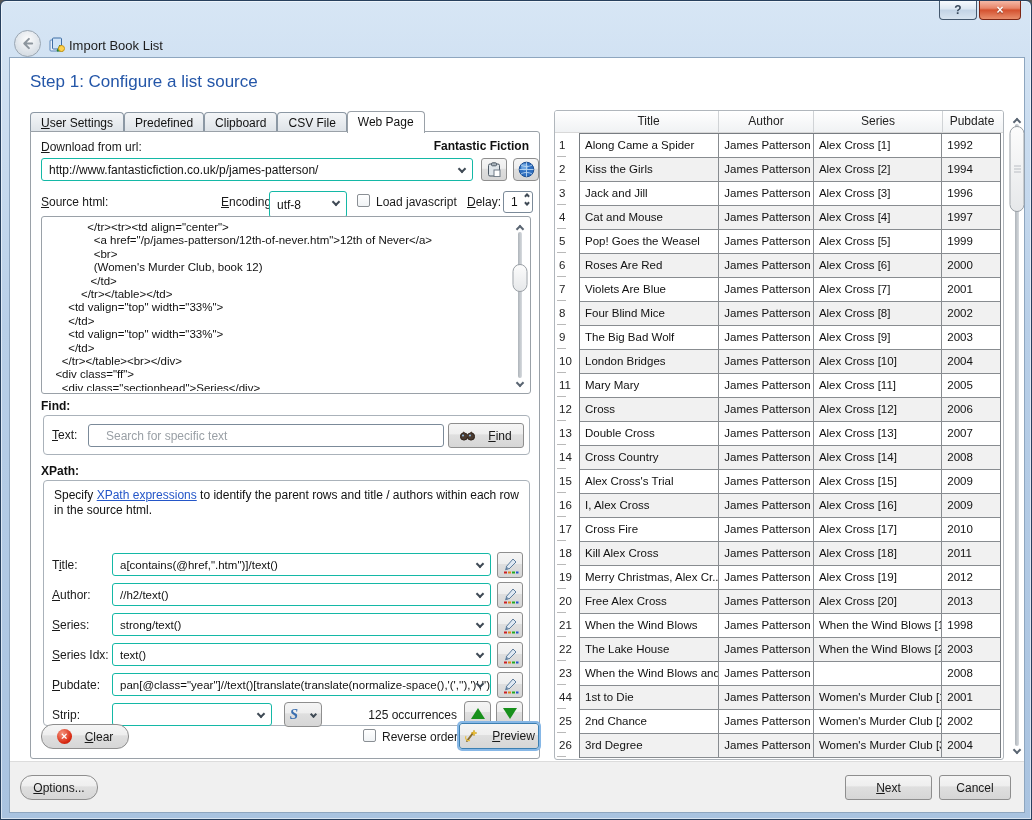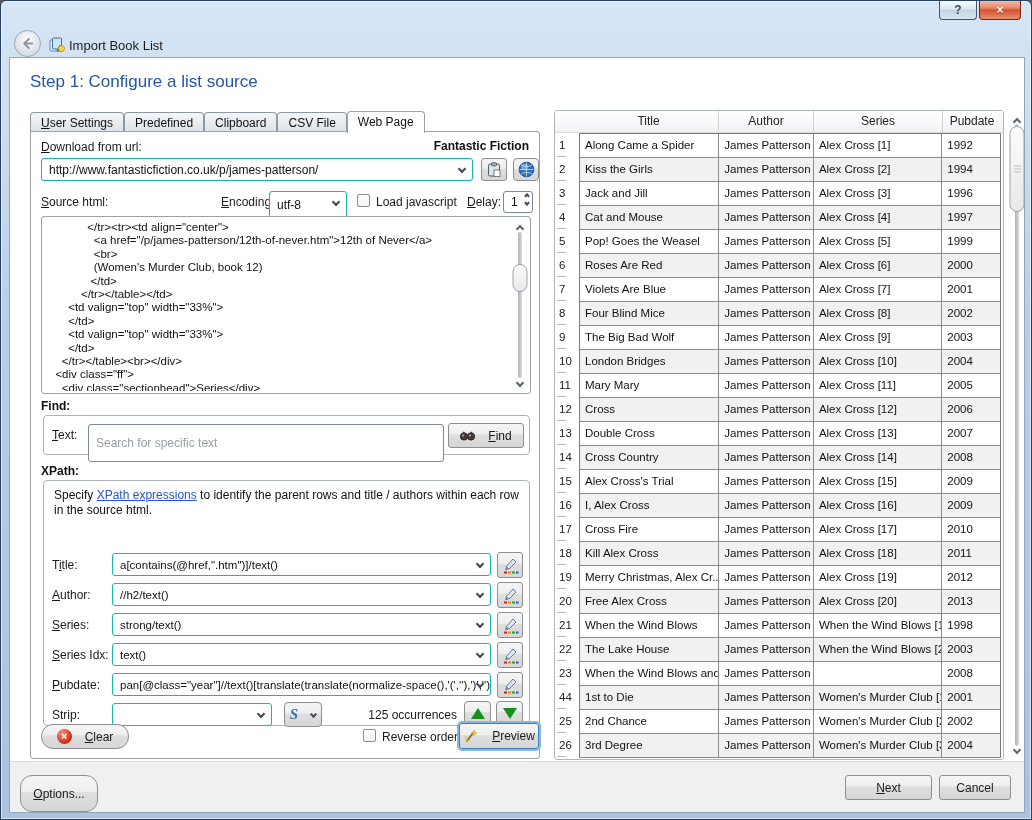--- a/index.html
+++ b/index.html
@@ -88,22 +88,22 @@
 
   .src-sb { right:1px; top:1px; bottom:1px; width:18px; }
   .src-sb .thumb { top:46px; height:28px; }
 
   
   .find-h, .xpath-h { position:absolute; font-weight:bold; font-size:12px; }
   .find-h { left:10px; top:267px; }
   .group { position:absolute; border:1px solid #aab2ba; border-radius:4px; background:#fff; }
   .find-group { left:12px; top:283px; width:487px; height:40px; }
   .lbl-text { position:absolute; left:8px; top:12px; }
-  .find-input { position:absolute; left:44px; top:8px; width:356px; height:38px; border:1px solid #7b8a99;
-    border-radius:3px; padding:0 7px; font-family:"Liberation Sans",sans-serif; font-size:12px; color:#222; }
+  .find-input { position:absolute; left:44px; top:8px; width:356px; height:23px; border:1px solid #7b8a99;
+    border-radius:3px; padding:0 17px; font-family:"Liberation Sans",sans-serif; font-size:12px; color:#222; }
   .find-input::placeholder { color:#9aa0a6; }
   .find-btn { position:absolute; right:5px; top:7px; width:76px; height:25px; }
 
   
   .xpath-h { left:10px; top:332px; }
   .xpath-group { left:12px; top:348px; width:487px; height:246px; }
   .xpath-desc { position:absolute; left:10px; top:7px; right:8px; font-size:12px; line-height:15px; }
   .xpath-desc a { color:#2456c8; text-decoration:underline; }
   .xrow { position:absolute; left:8px; right:4px; height:26px; }
   .xrow .xlbl { position:absolute; left:0; top:5px; }
@@ -141,21 +141,21 @@
   .grid { position:absolute; left:24px; top:22px; right:2px; border:1px solid #787d82; border-bottom:none; }
   .trow { display:flex; height:24px; background:#fff; }
   .trow.alt { background:#f1f1f1; }
   .tcell { font-size:11.5px; line-height:23px; padding:0 5px; border-right:1px solid #888c90; border-bottom:1px solid #888c90;
     overflow:hidden; white-space:nowrap; text-overflow:clip; }
   .c0{width:140px}.c1{width:95px}.c2{width:129px}.c3{width:58px; border-right:none;}
   .tbl-sb { left:998px; top:52px; width:18px; height:650px; }
   .tbl-sb .thumb { top:16px; height:86px; }
 
   
-  .options-btn { position:absolute; left:10px; top:13px; width:78px; height:37px; border-radius:12px; }
+  .options-btn { position:absolute; left:10px; top:13px; width:78px; height:25px; border-radius:12px; }
   .next-btn { position:absolute; right:92px; top:13px; width:87px; height:25px; }
   .cancel-btn { position:absolute; right:13px; top:13px; width:72px; height:25px; }
 </style>
 </head>
 <body>
 
 <div class="window">
 
   <div class="tb-buttons">
     <div class="tb-btn help-btn">?</div>

